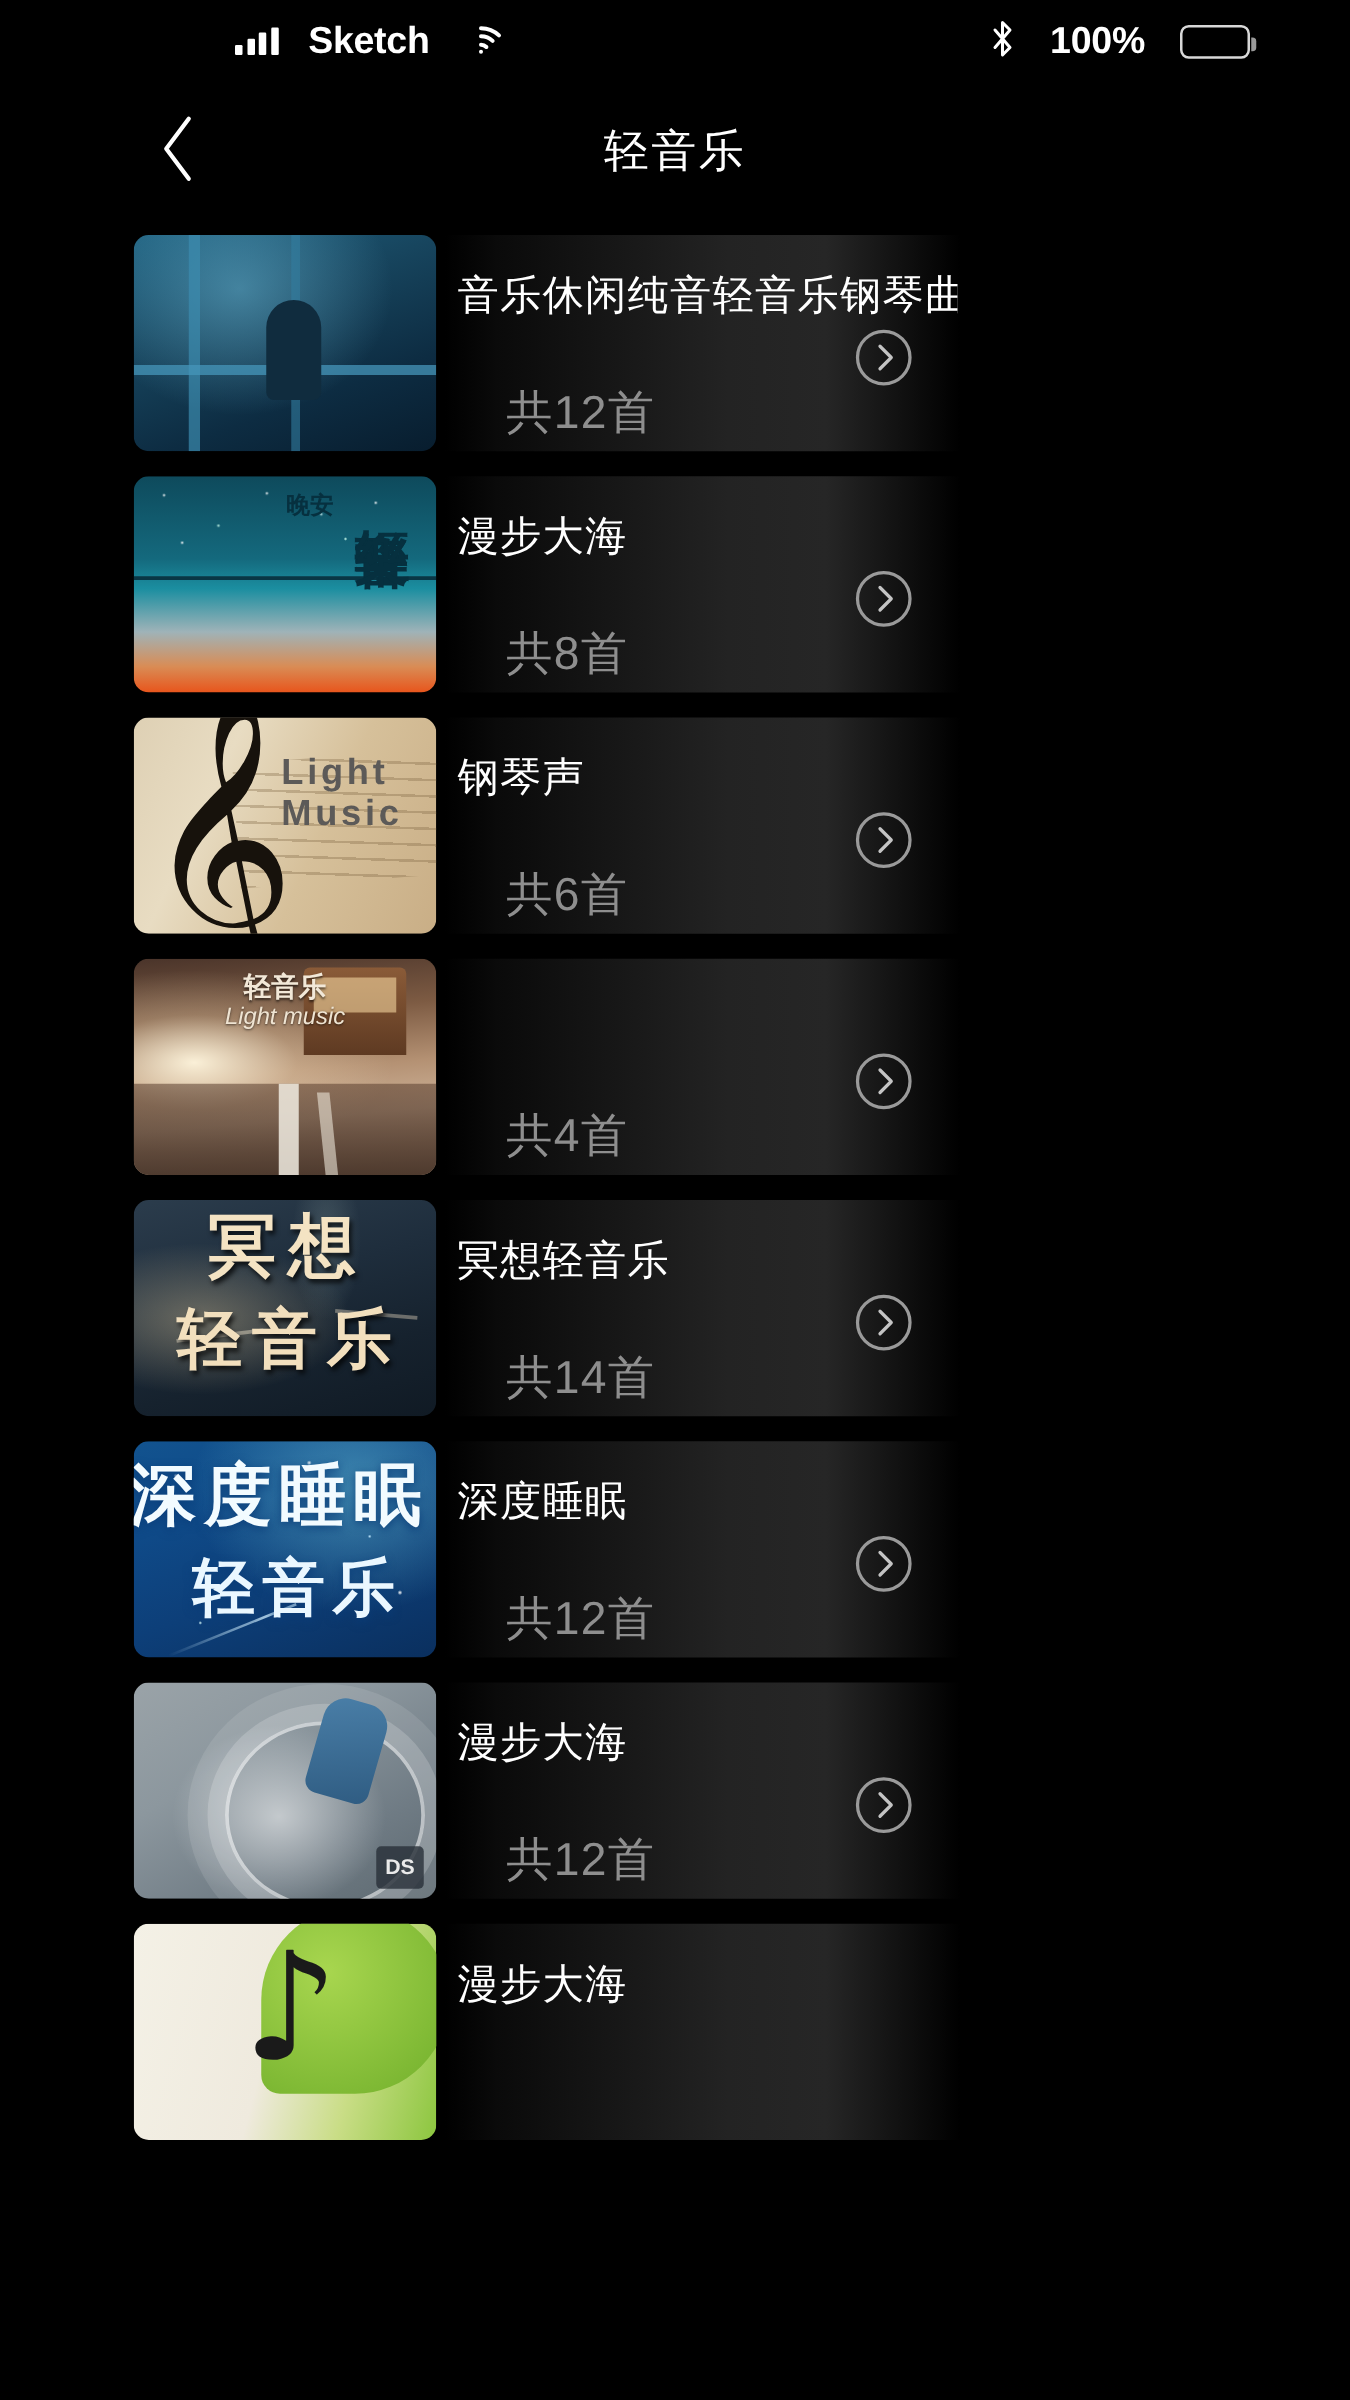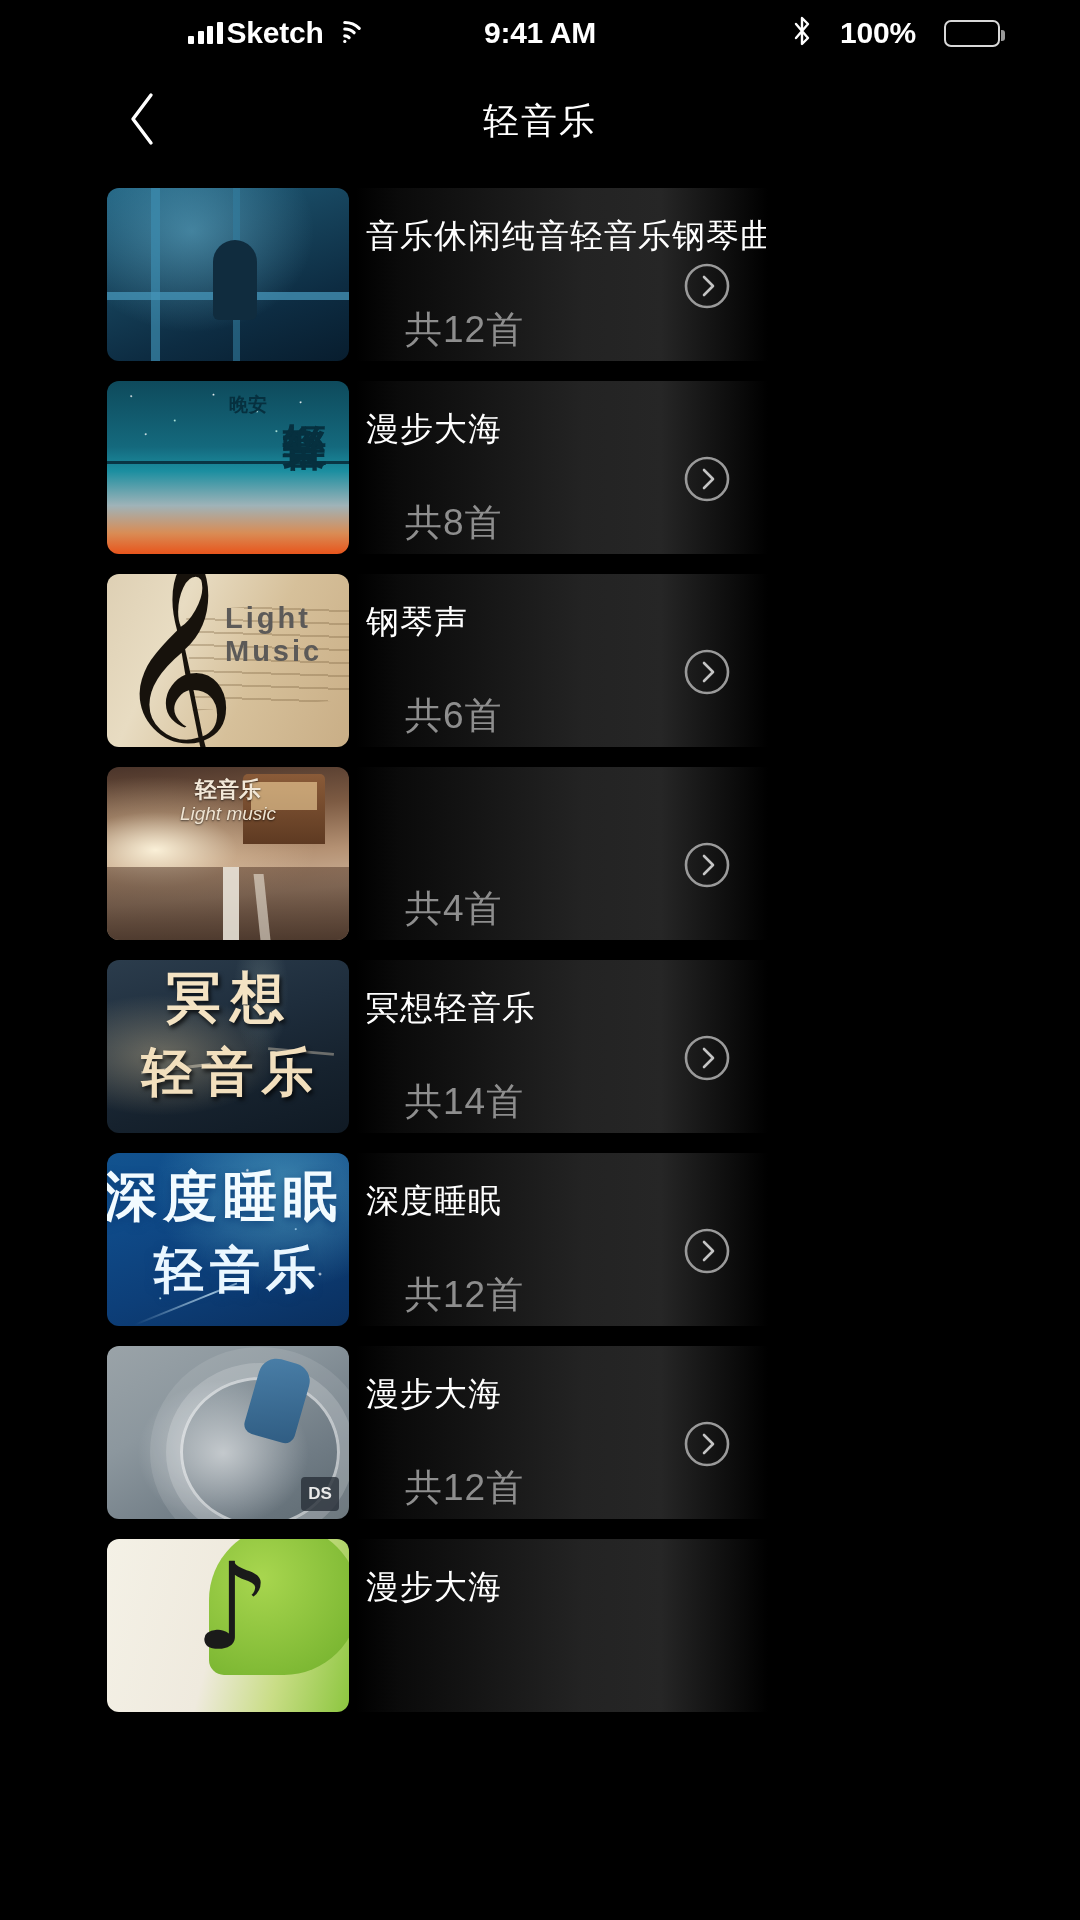--- a/index.html
+++ b/index.html
@@ -1,21 +1,21 @@
 <!DOCTYPE html>
 <html><head>
 <meta charset="utf-8">
 <style>
   * { margin:0; padding:0; box-sizing:border-box; }
   html,body { width:1080px; height:1920px; background:#000; overflow:hidden; }
   body { font-family:"Liberation Sans","DejaVu Sans",sans-serif; color:#fff; }
 
   
   .statusbar{ position:relative; height:66px; display:flex; align-items:center; }
-  .sb-left{ position:absolute; left:188px; display:flex; align-items:center; gap:4px; }
+  .sb-left{ position:absolute; left:188px; display:flex; align-items:center; gap:24px; }
   .sb-center{ position:absolute; left:0; right:0; text-align:center; font-size:30px;
               font-weight:600; letter-spacing:-0.3px; }
   .sb-right{ position:absolute; right:80px; display:flex; align-items:center; gap:28px; }
   .carrier{ font-size:30px; font-weight:600; letter-spacing:-0.2px; }
   .bars{ display:flex; align-items:flex-end; gap:3.5px; height:22px; }
   .bars i{ display:block; width:6px; background:#fff; border-radius:1px; }
   .bars i:nth-child(1){ height:8px; }
   .bars i:nth-child(2){ height:13px; }
   .bars i:nth-child(3){ height:18px; }
   .bars i:nth-child(4){ height:22px; }
@@ -182,21 +182,20 @@
     <span>
       <svg width="34" height="26" viewBox="0 0 34 26">
         <path d="M17 5.5c5.6 0 10.7 2.2 14.4 5.8" fill="none" stroke="#fff" stroke-width="3.2" stroke-linecap="round" transform="translate(-0.2,-1)"></path>
         <path d="M17 12c3.6 0 6.9 1.4 9.3 3.7" fill="none" stroke="#fff" stroke-width="3.2" stroke-linecap="round" transform="translate(-0.2,-1)"></path>
         <path d="M17 18.8c1.7 0 3.2.7 4.3 1.8" fill="none" stroke="#fff" stroke-width="3.2" stroke-linecap="round" transform="translate(-0.2,-1)"></path>
         <circle cx="16.8" cy="23.4" r="1.6" fill="#fff"></circle>
       </svg>
     </span>
   </div>
 
-  <div class="sb-center">9:41 AM</div>
 
   <div class="sb-right">
     <span>
       <svg width="20" height="30" viewBox="0 0 20 30">
         <path d="M4 8l12 14-6 6V2l6 6L4 22" fill="none" stroke="#fff" stroke-width="2.4" stroke-linejoin="round" stroke-linecap="round"></path>
       </svg>
     </span>
     <span class="battpct">100%</span>
     <span class="batt"><span class="fill"></span></span>
   </div>

